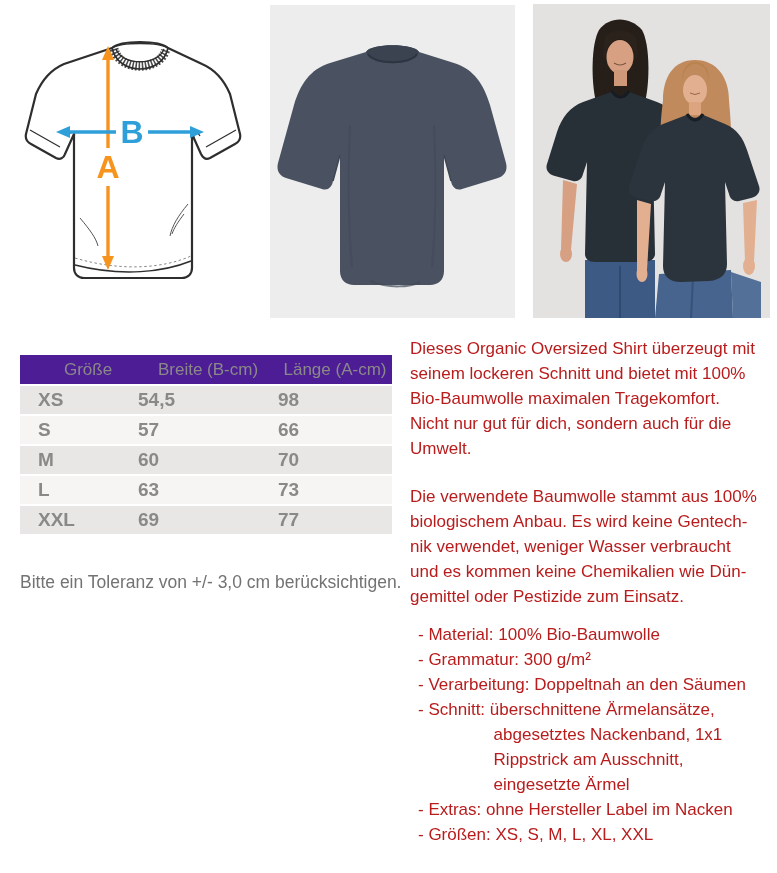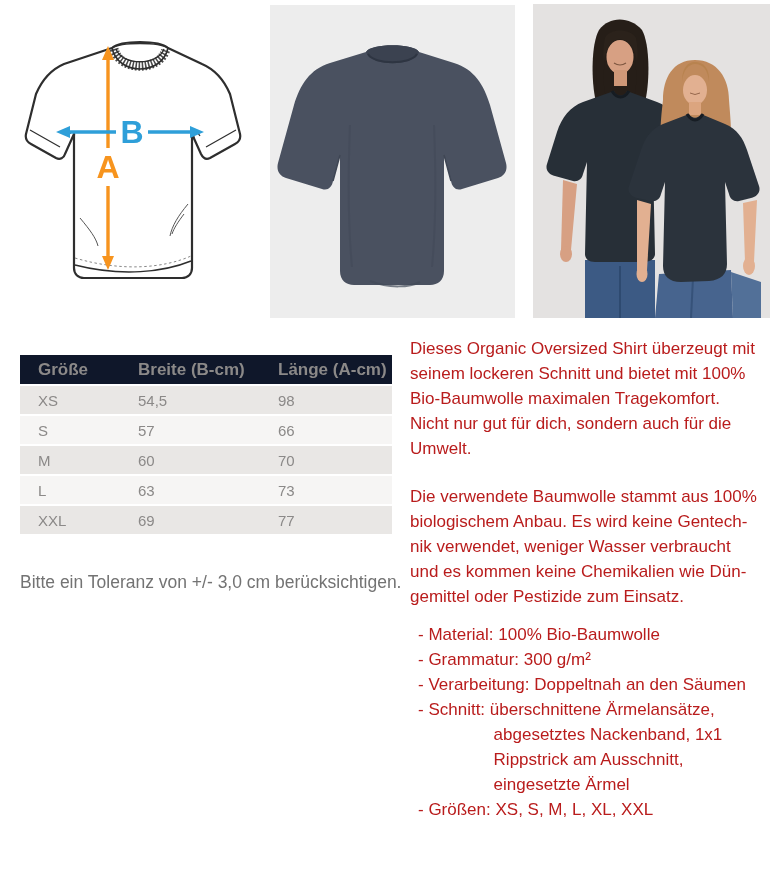--- a/index.html
+++ b/index.html
@@ -7,23 +7,23 @@
         font-family:"Liberation Sans",sans-serif;overflow:hidden;}
 
   
   .diagram-panel{position:absolute;left:12px;top:18px;width:245px;height:282px;}
   .product-card{position:absolute;left:270px;top:5px;width:245px;height:313px;background:#ededed;}
   .models-photo{position:absolute;left:533px;top:4px;width:237px;height:314px;background:#e4e2e1;overflow:hidden;}
   .diagram-panel svg,.product-card svg,.models-photo svg{display:block;width:100%;height:100%;}
 
   
   table.size-table{position:absolute;left:20px;top:355px;width:372px;border-collapse:collapse;table-layout:fixed;}
-  .size-table th{height:29px;font-weight:700;text-align:left;color:#8b8988;font-size:17px;
-                 background:#0f172a;border-bottom:2px solid #ffffff;padding:0;}
-  .size-table td{height:28px;color:#8b8988;font-size:15px;border-bottom:2px solid #ffffff;padding:0;}
+  .size-table th{height:29px;font-weight:400;text-align:center;color:#8b8988;font-size:17px;
+                 background:#4c1d95;border-bottom:2px solid #ffffff;padding:0;}
+  .size-table td{height:28px;color:#8b8988;font-size:19px;border-bottom:2px solid #ffffff;padding:0;font-weight:bold;}
   .size-table th:first-child,.size-table td:first-child{padding-left:18px;}
   .size-table tbody tr:nth-child(odd){background:#e9e7e5;}
   .size-table tbody tr:nth-child(even){background:#f6f5f4;}
 
   .tolerance{position:absolute;left:20px;top:572px;margin:0;font-size:17.5px;color:#737373;}
 
   
   .description{position:absolute;left:410px;top:336px;width:366px;font-size:17px;
                line-height:25px;color:#b91c1c;}
   .description p{margin:0 0 23px 0;white-space:pre-line;}
@@ -195,17 +195,18 @@
 und es kommen keine Chemikalien wie Dün-
 gemittel oder Pestizide zum Einsatz.</p>
     <ul>
         <li>- Material: 100% Bio-Baumwolle</li>
         <li>- Grammatur: 300 g/m²</li>
         <li>- Verarbeitung: Doppeltnah an den Säumen</li>
         <li>- Schnitt: überschnittene Ärmelansätze,
                 abgesetztes Nackenband, 1x1
                 Rippstrick am Ausschnitt,
                 eingesetzte Ärmel</li>
+        <li>- Extras: ohne Hersteller Label im Nacken</li>
         <li>- Größen: XS, S, M, L, XL, XXL</li>
       </ul>
   </div>
 
 </div>
 
 </body></html>

